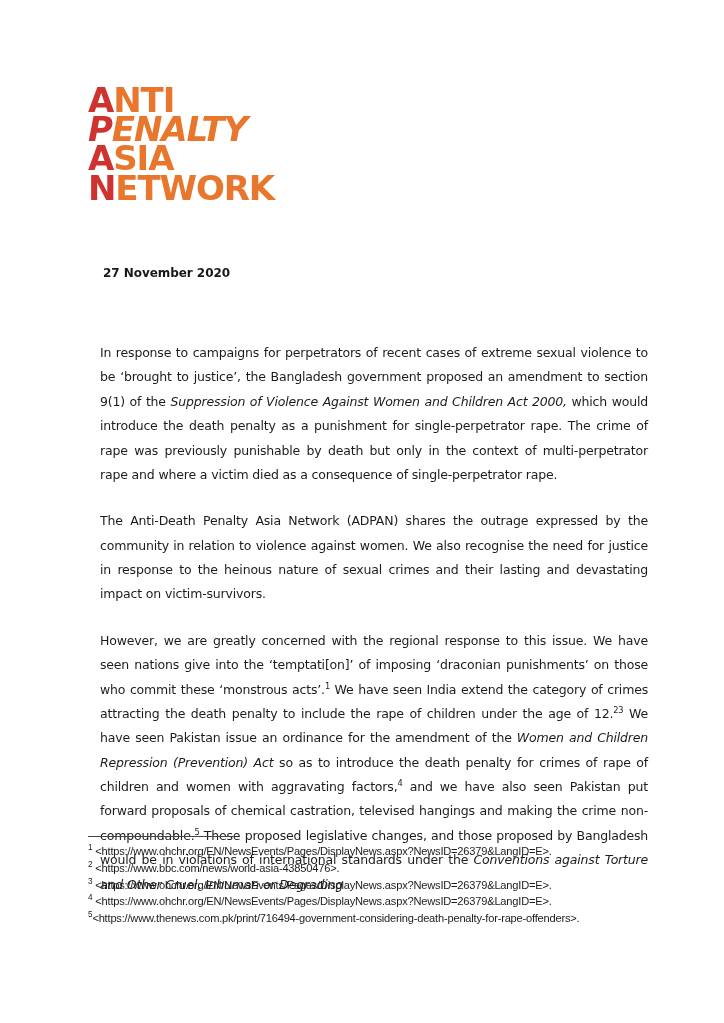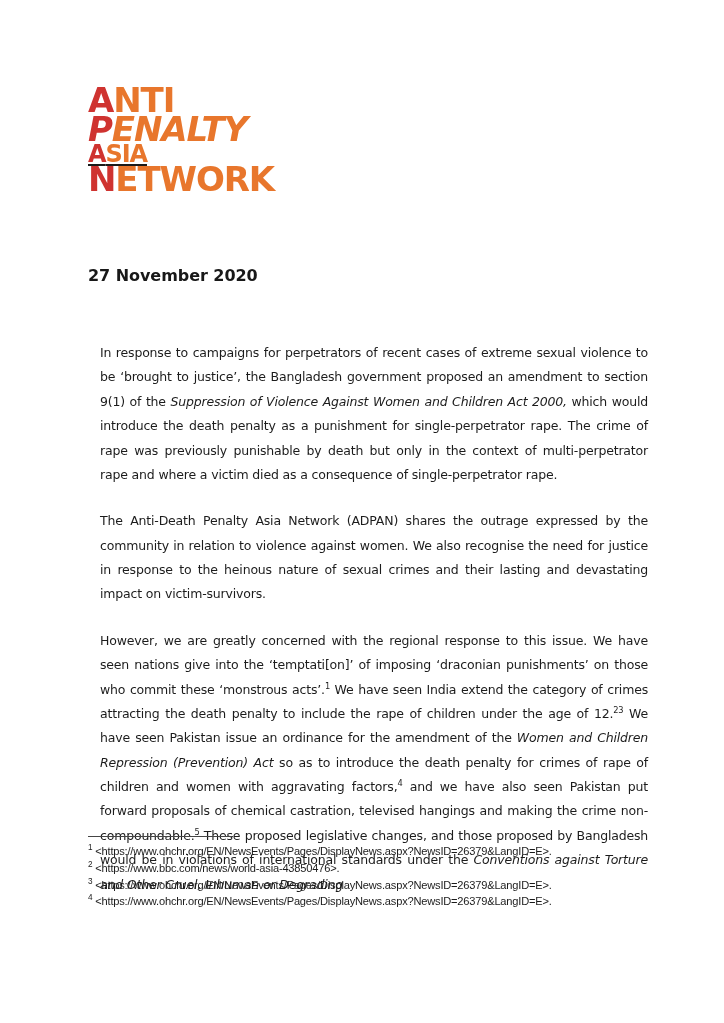--- a/index.html
+++ b/index.html
@@ -48,21 +48,21 @@
     letter-spacing: -1.1px;
     white-space: nowrap;
     text-transform: uppercase;
     margin: 0;
   }
   .logo-line .ini { color: #cf3330; }
   .logo-line .rest { color: #e8762c; }
   .logo-line.l-anti    { font-size: 34px; }
   .logo-line.l-death   { font-size: 34px; }
   .logo-line.l-penalty { font-size: 34px; font-style: italic; }
-  .logo-line.l-asia    { font-size: 24px; text-decoration: underline; }
+  .logo-line.l-asia    { font-size: 34px; }
   .logo-line.l-network { font-size: 34px; }
 
   
   .doc-title {
     flex: 1 1 auto;
     margin: 0;
     padding-top: 6px;
     font-family: "DejaVu Sans", sans-serif;
     font-weight: 700;
     font-size: 16.2px;
@@ -74,23 +74,23 @@
   
   .meta {
     position: absolute;
     left: 88px;
     top: 266px;
     width: 548px;
   }
   .meta-line {
     font-family: "DejaVu Sans", sans-serif;
     font-weight: 700;
-    font-size: 16px;
+    font-size: 12px;
     color: #181818;
-    margin: 0 0 25px 0;
+    margin: 0 0 25px 15px;
     letter-spacing: -0.05px;
   }
   .meta-line:last-child { margin-bottom: 0; }
 
   
   .body-text {
     position: absolute;
     left: 100px;
     top: 341px;
     width: 548px;
@@ -172,16 +172,17 @@
       <p class="para"><span>However, we are greatly concerned with the regional response to this issue. We have seen nations give into the ‘temptati[on]’ of imposing ‘draconian punishments’ on those who commit these ‘monstrous acts’.</span><sup>1</sup><span> We have seen India extend the category of crimes attracting the death penalty to include the rape of children under the age of 12.</span><sup>23</sup><span> We have seen Pakistan issue an ordinance for the amendment of the </span><i>Women and Children Repression (Prevention) Act</i><span> so as to introduce the death penalty for crimes of rape of children and women with aggravating factors,</span><sup>4</sup><span> and we have also seen Pakistan put forward proposals of chemical castration, televised hangings and making the crime non-compoundable.</span><sup>5</sup><span> These proposed legislative changes, and those proposed by Bangladesh would be in violations of international standards under the </span><i>Conventions against Torture and Other Cruel, Inhuman or Degrading</i></p>
     </div>
 
   <div class="footnotes">
     <div class="fn-rule"></div>
     <ol class="fn-list" id="fn-root">
         <li class="fn-item"><sup>1</sup><span> &lt;https://www.ohchr.org/EN/NewsEvents/Pages/DisplayNews.aspx?NewsID=26379&amp;LangID=E&gt;.</span></li>
         <li class="fn-item"><sup>2</sup><span> &lt;https://www.bbc.com/news/world-asia-43850476&gt;.</span></li>
         <li class="fn-item"><sup>3</sup><span> &lt;https://www.ohchr.org/EN/NewsEvents/Pages/DisplayNews.aspx?NewsID=26379&amp;LangID=E&gt;.</span></li>
         <li class="fn-item"><sup>4</sup><span> &lt;https://www.ohchr.org/EN/NewsEvents/Pages/DisplayNews.aspx?NewsID=26379&amp;LangID=E&gt;.</span></li>
+        <li class="fn-item"><sup>5</sup><span>&lt;https://www.thenews.com.pk/print/716494-government-considering-death-penalty-for-rape-offenders&gt;.</span></li>
       </ol>
   </div>
 
 </div>
 
 </body></html>

